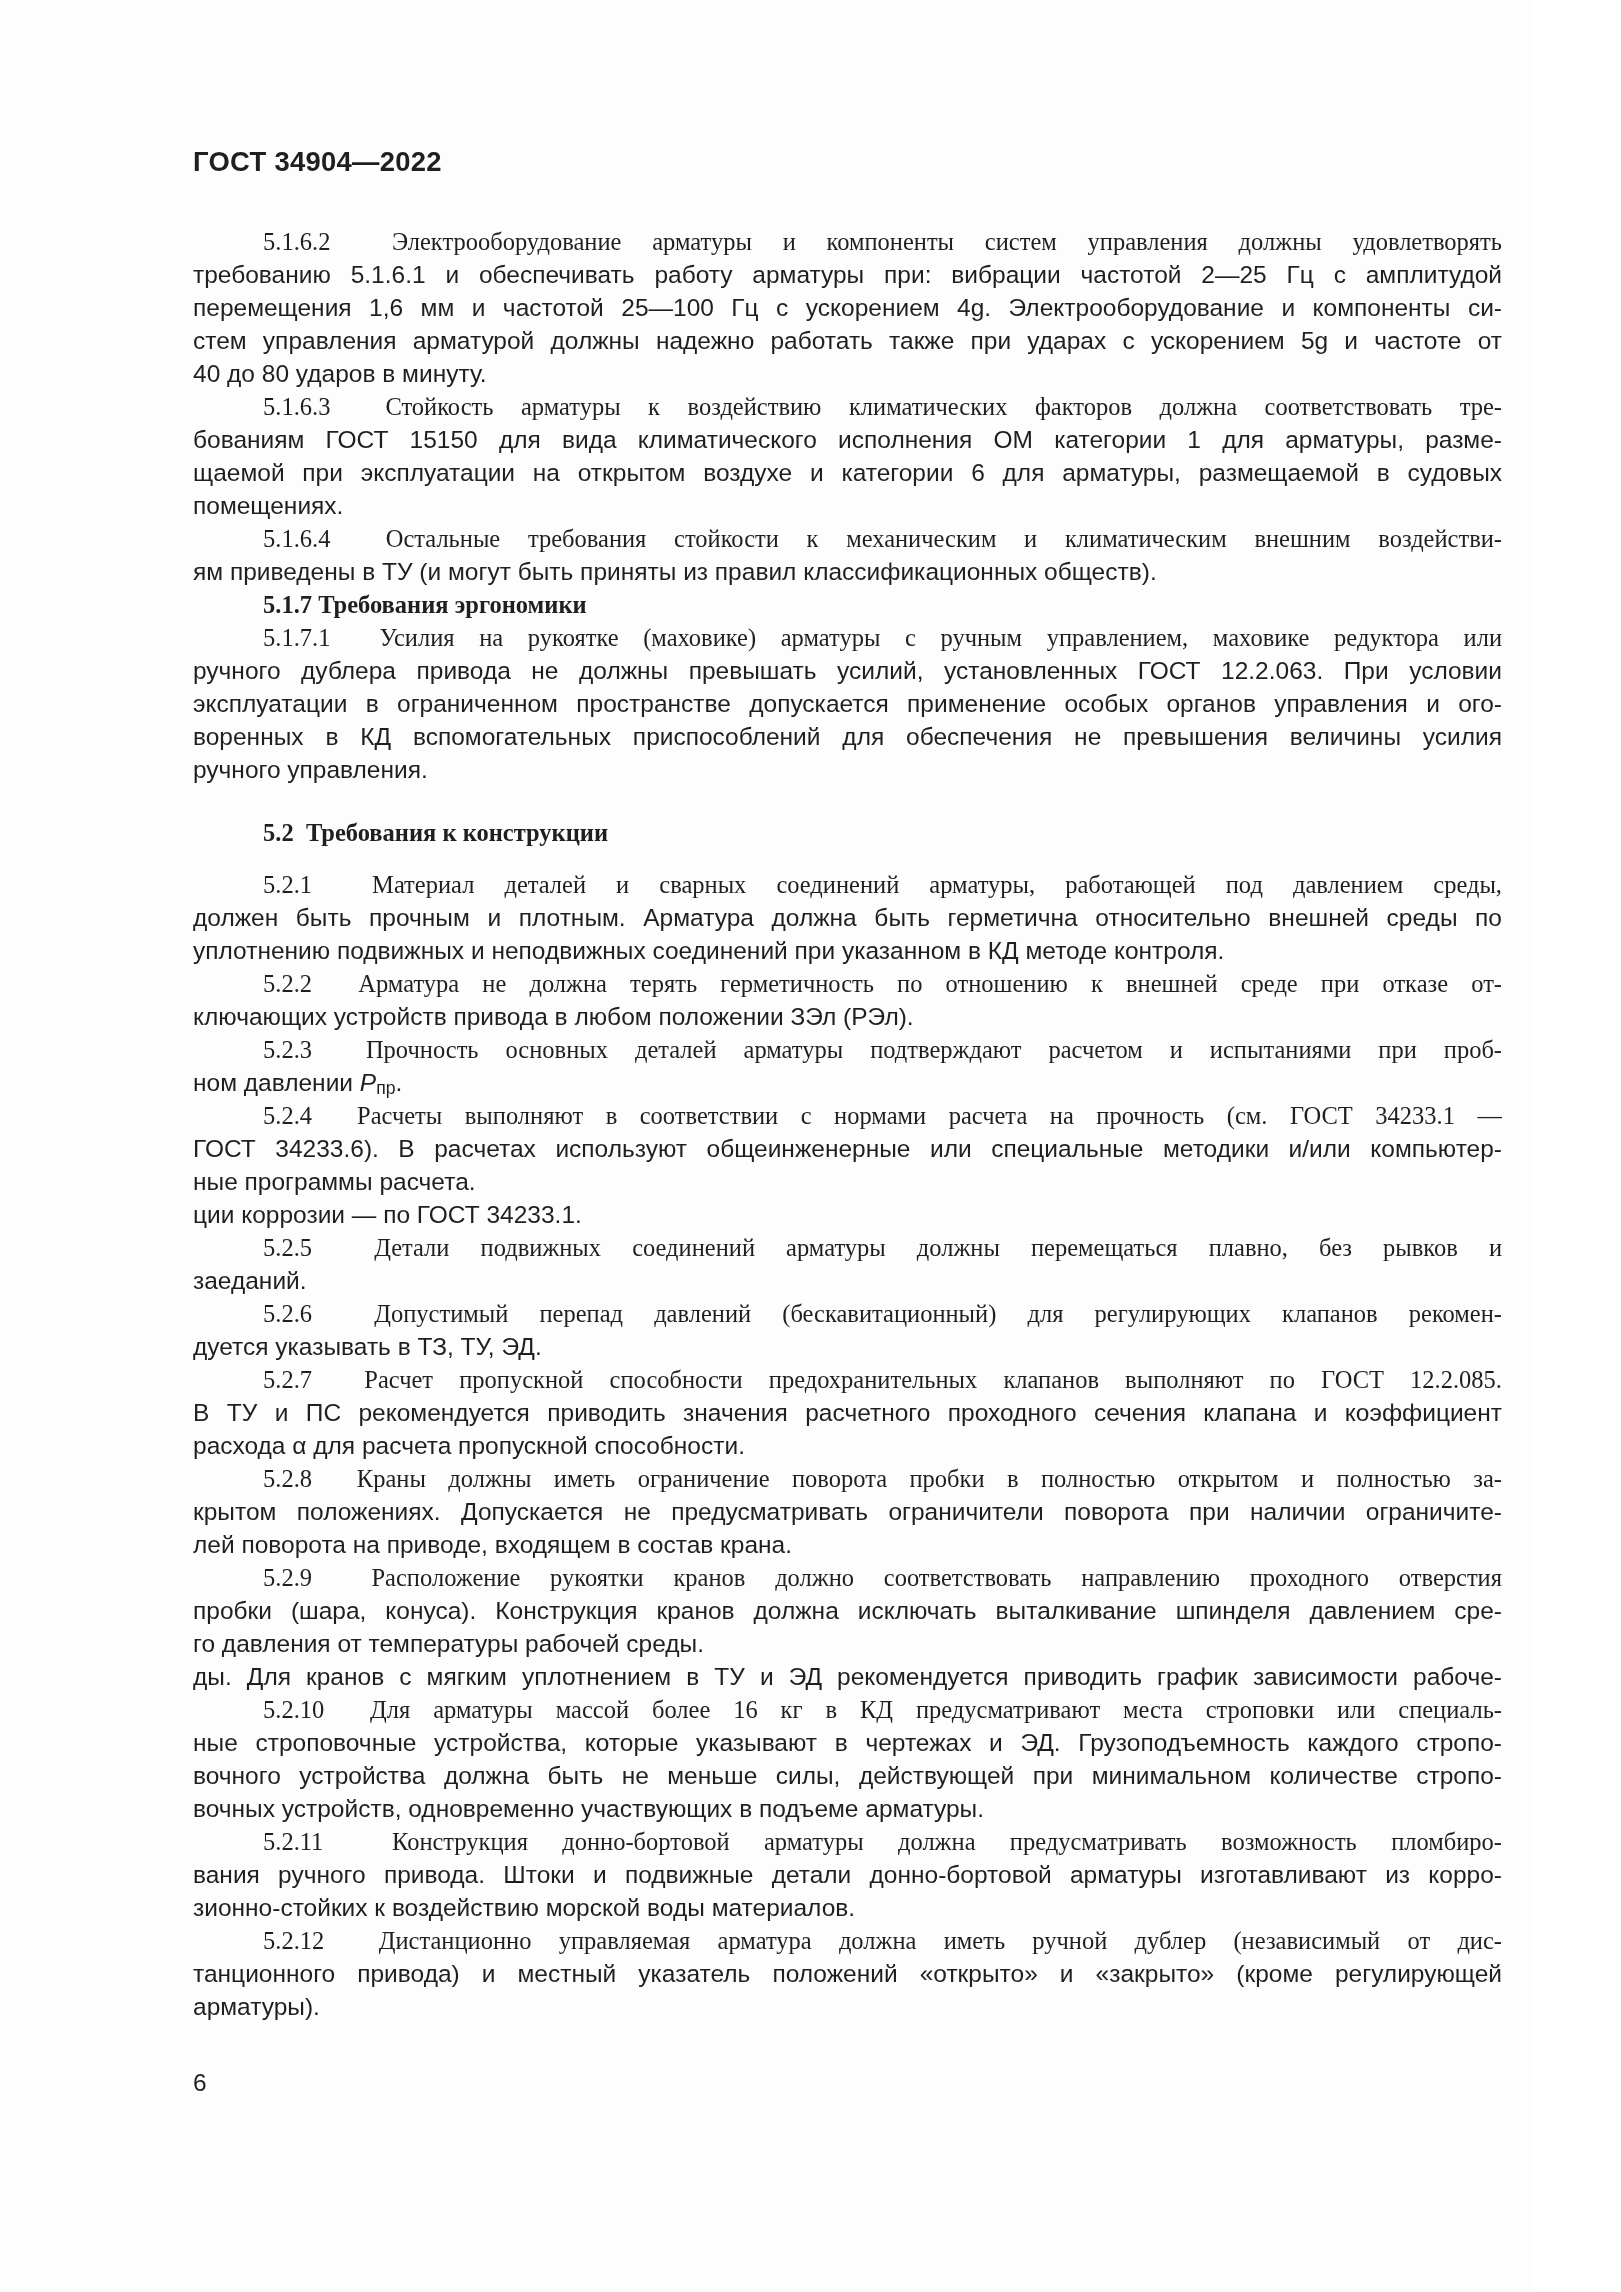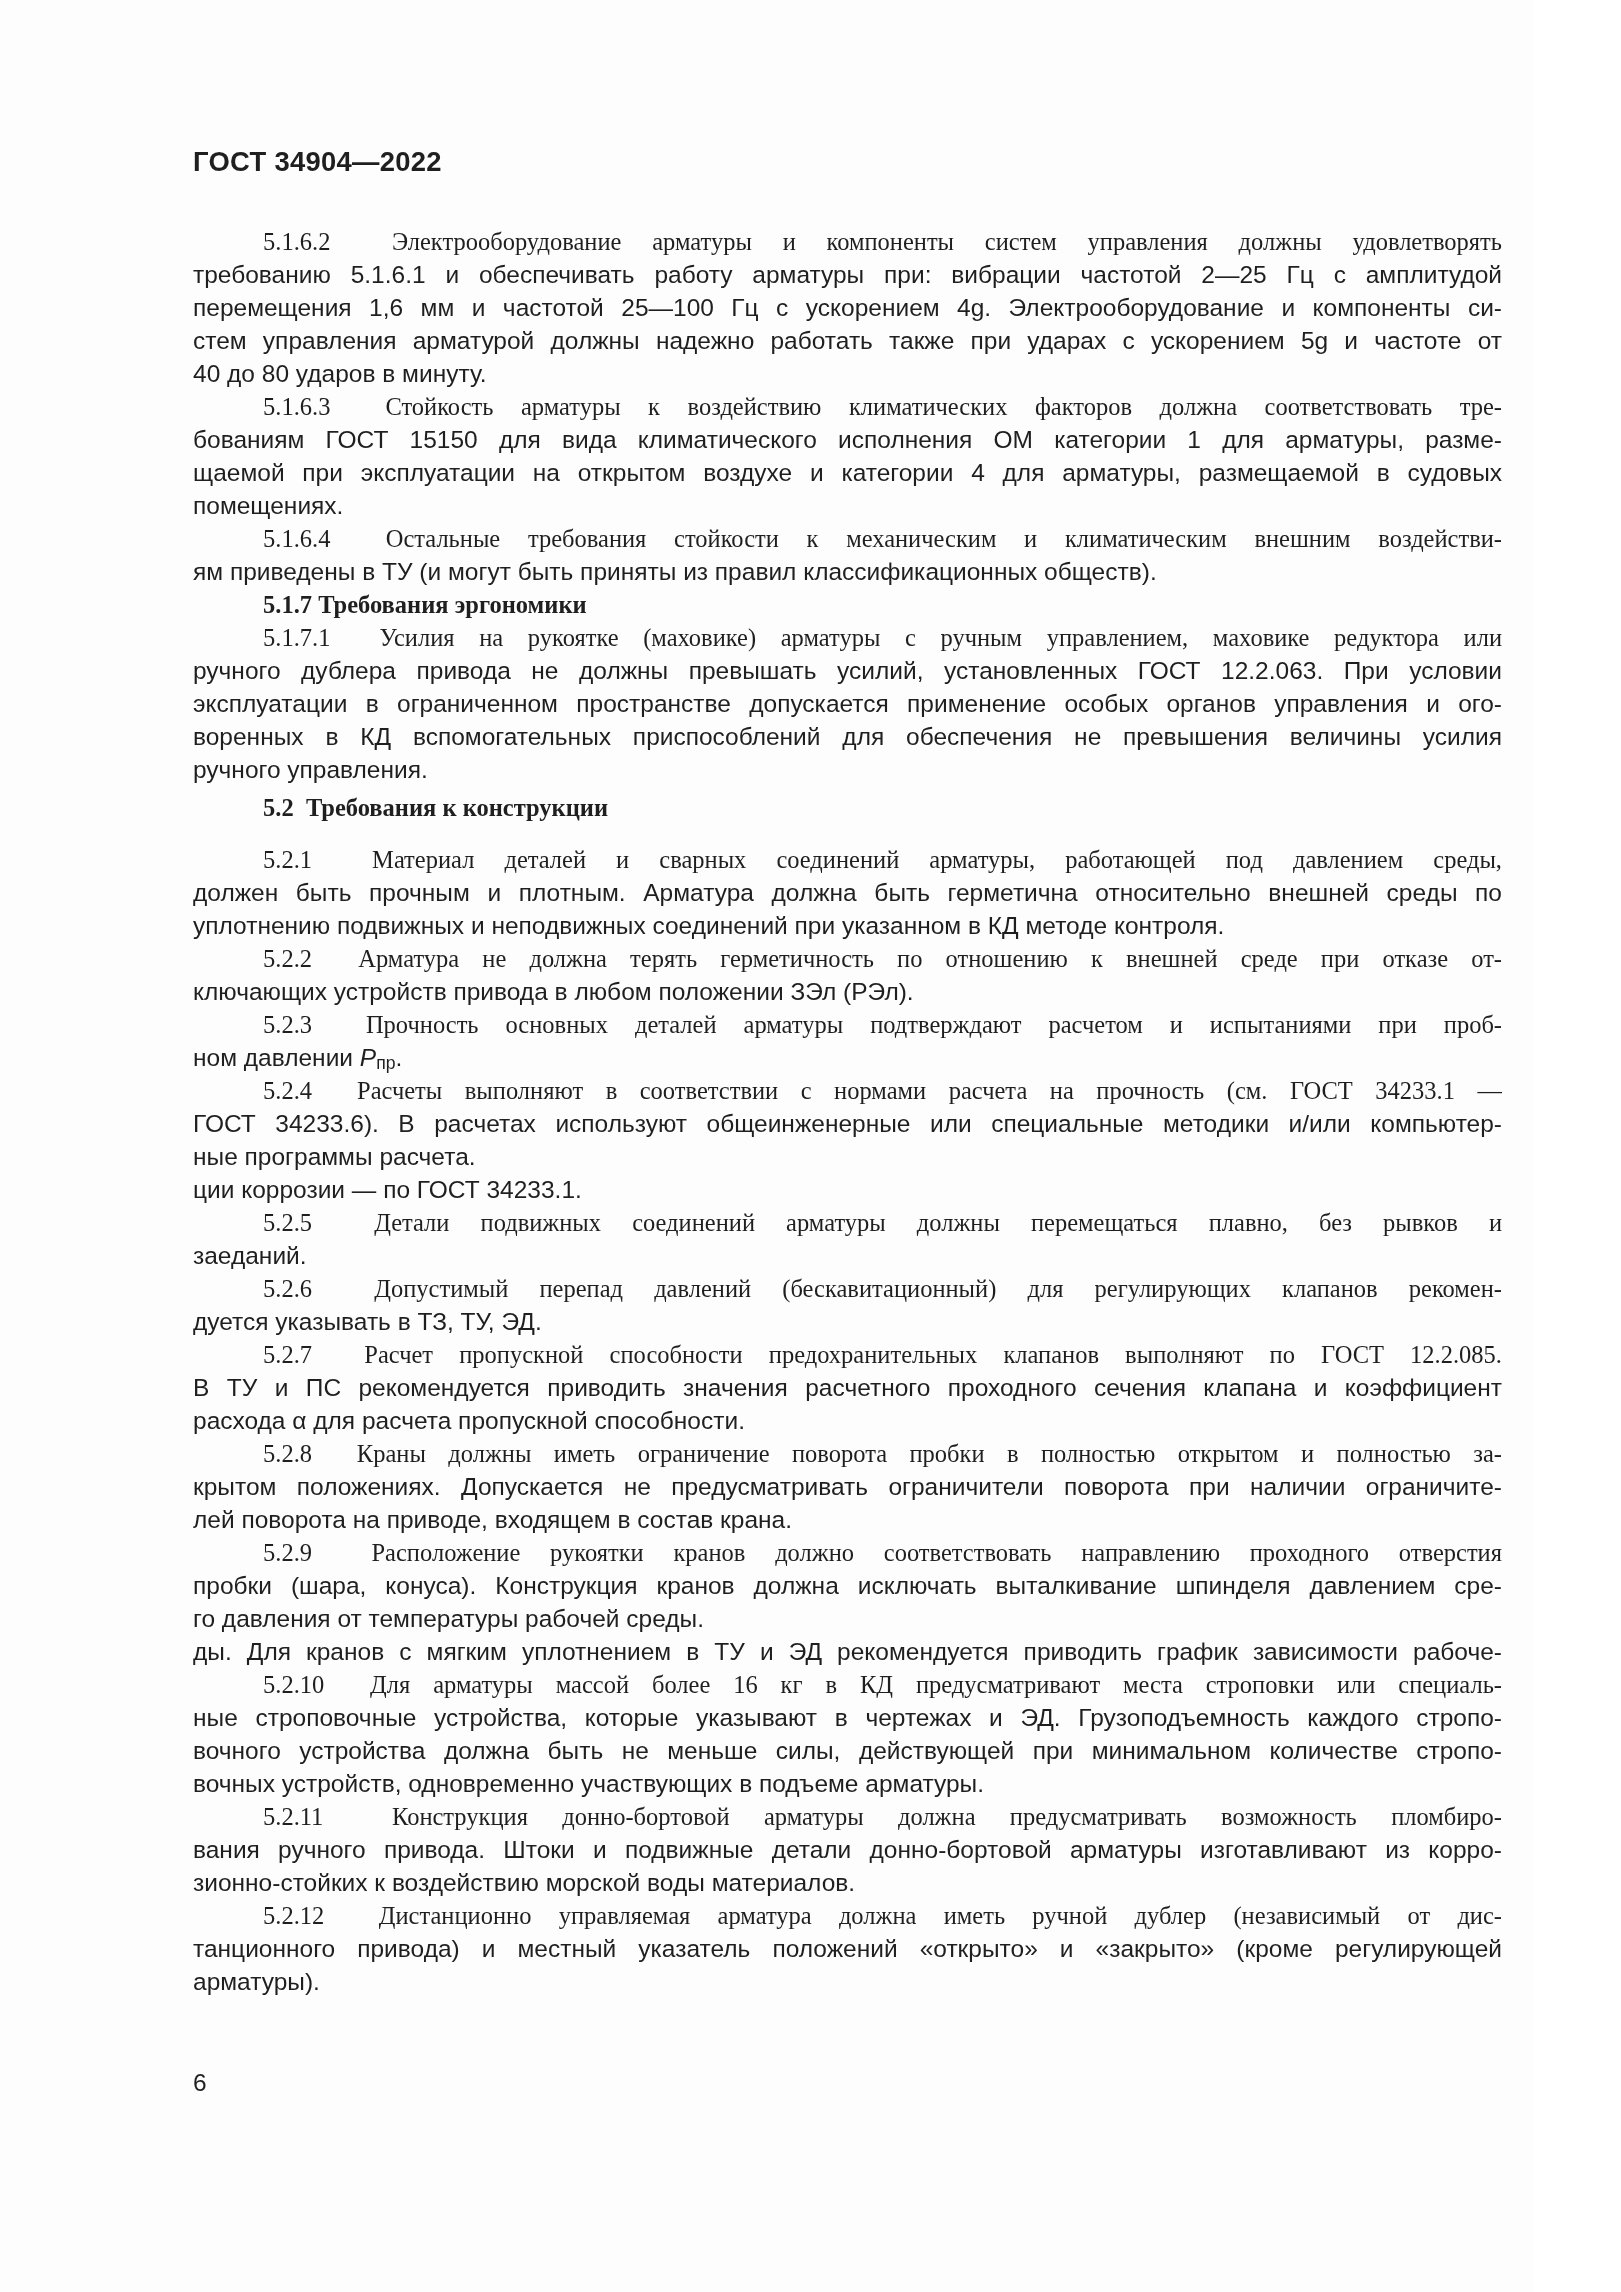--- a/index.html
+++ b/index.html
@@ -36,21 +36,21 @@
   .para { margin: 0; }
   .line {
     text-align: justify;
     text-align-last: justify;
     height: 33px;
     overflow: hidden;
   }
   .line.first { text-indent: 70px; font-family: Liberation Serif, serif; }
   .line.last { text-align-last: left; }
   .para.h .line, .para.h2 .line { font-weight: bold; }
-  .para.h2 { margin-top: 5px; margin-bottom: 18.6px; }
+  .para.h2 { margin-top: 30px; margin-bottom: 18.6px; }
   .it { font-style: italic; }
   .sub {
     font-size: 0.72em;
     position: relative;
     bottom: -0.22em;
   }
   .page-num {
     position: absolute;
     left: 193px;
     top: 2066px;
@@ -68,21 +68,21 @@
       <div class="para p">
         <div class="line first">5.1.6.2&nbsp; Электрооборудование арматуры и компоненты систем управления должны удовлетворять</div>
         <div class="line">требованию 5.1.6.1 и обеспечивать работу арматуры при: вибрации частотой 2—25 Гц с амплитудой</div>
         <div class="line">перемещения 1,6 мм и частотой 25—100 Гц с ускорением 4g. Электрооборудование и компоненты си-</div>
         <div class="line">стем управления арматурой должны надежно работать также при ударах с ускорением 5g и частоте от</div>
         <div class="line last">40 до 80 ударов в минуту.</div>
       </div>
       <div class="para p">
         <div class="line first">5.1.6.3&nbsp; Стойкость арматуры к воздействию климатических факторов должна соответствовать тре-</div>
         <div class="line">бованиям ГОСТ 15150 для вида климатического исполнения ОМ категории 1 для арматуры, разме-</div>
-        <div class="line">щаемой при эксплуатации на открытом воздухе и категории 4 для арматуры, размещаемой в судовых</div>
+        <div class="line">щаемой при эксплуатации на открытом воздухе и категории 6 для арматуры, размещаемой в судовых</div>
         <div class="line last">помещениях.</div>
       </div>
       <div class="para p">
         <div class="line first">5.1.6.4&nbsp; Остальные требования стойкости к механическим и климатическим внешним воздействи-</div>
         <div class="line last">ям приведены в ТУ (и могут быть приняты из правил классификационных обществ).</div>
       </div>
       <div class="para h">
         <div class="line first last">5.1.7&nbsp;Требования эргономики</div>
       </div>
       <div class="para p">

